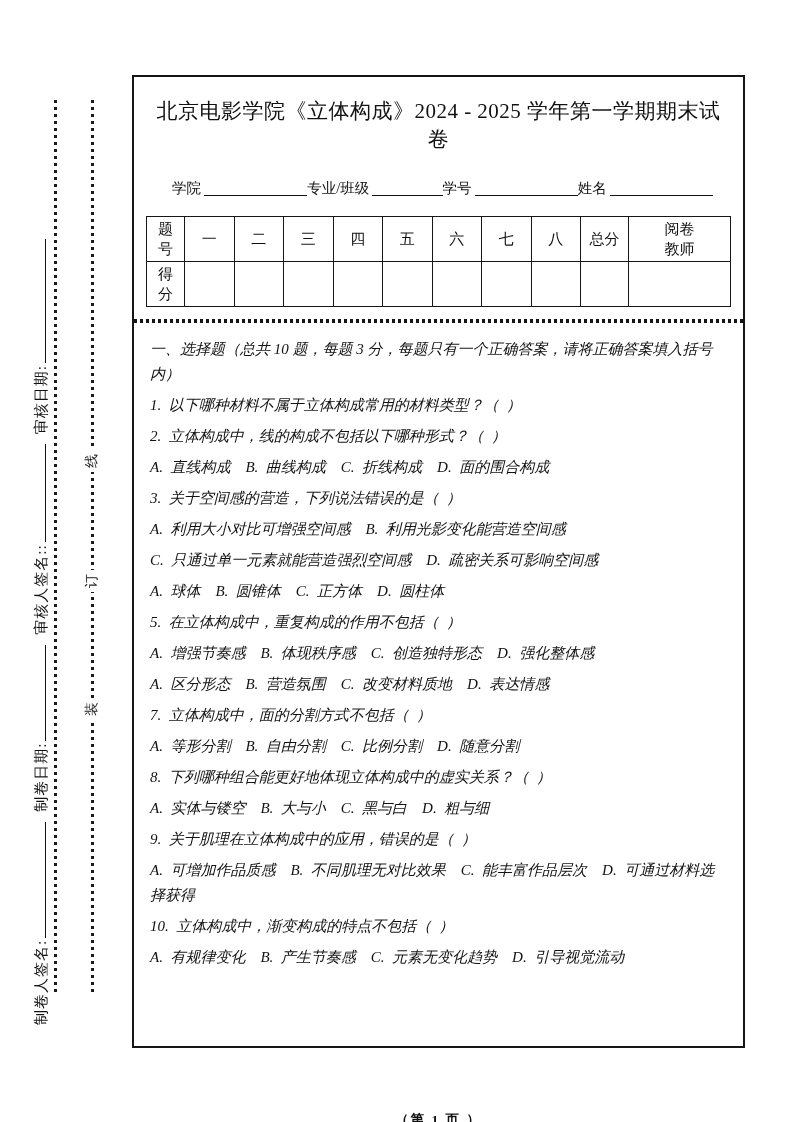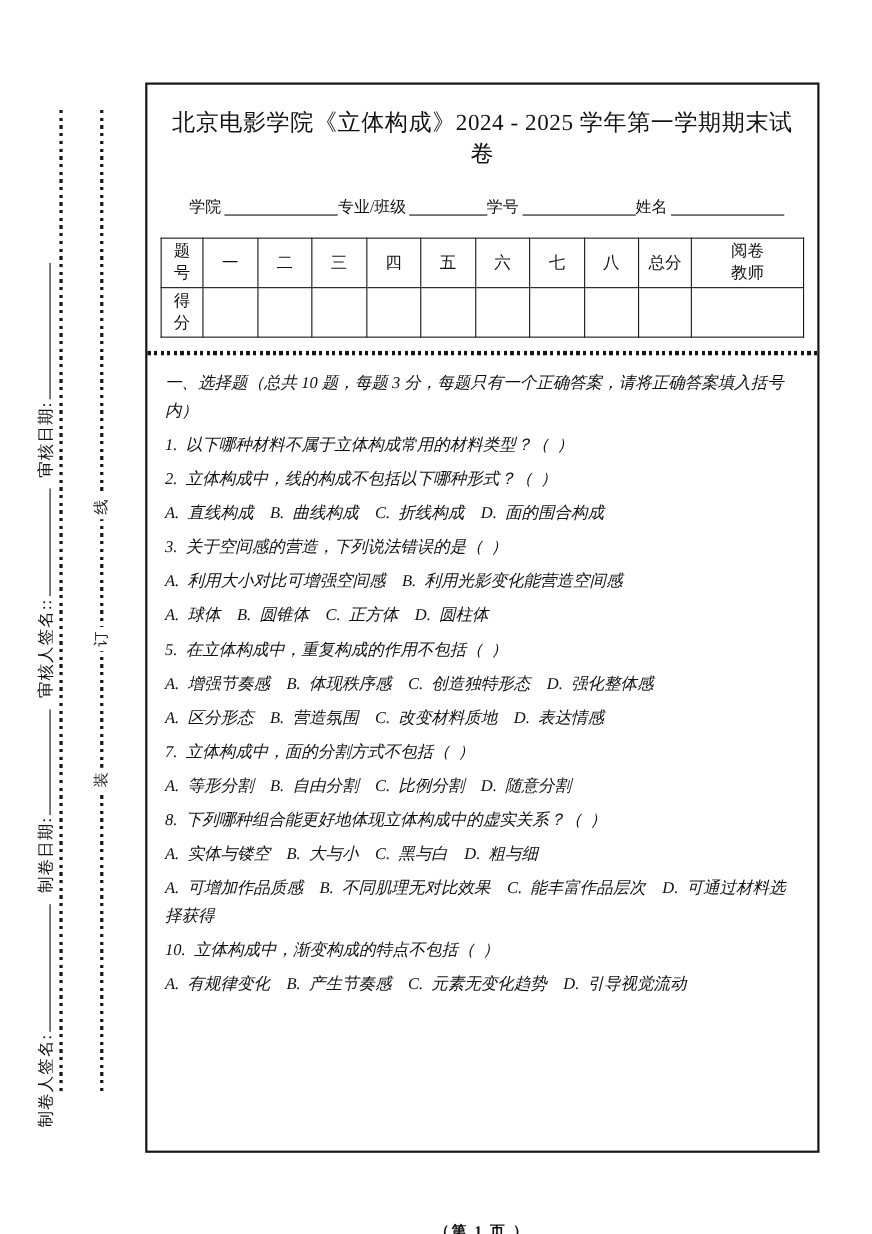--- a/index.html
+++ b/index.html
@@ -230,34 +230,36 @@
   <div class="qa-area">
     <p>一、选择题（总共 10 题，每题 3 分，每题只有一个正确答案，请将正确答案填入括号内）</p>
 
     <p>1.  以下哪种材料不属于立体构成常用的材料类型？（  ）</p>
 
     <p>2.  立体构成中，线的构成不包括以下哪种形式？（  ）</p>
     <p>A.  直线构成    B.  曲线构成    C.  折线构成    D.  面的围合构成</p>
 
     <p>3.  关于空间感的营造，下列说法错误的是（  ）</p>
     <p>A.  利用大小对比可增强空间感    B.  利用光影变化能营造空间感</p>
+    <p>C.  只通过单一元素就能营造强烈空间感    D.  疏密关系可影响空间感</p>
 
     <p>A.  球体    B.  圆锥体    C.  正方体    D.  圆柱体</p>
 
     <p>5.  在立体构成中，重复构成的作用不包括（  ）</p>
     <p>A.  增强节奏感    B.  体现秩序感    C.  创造独特形态    D.  强化整体感</p>
 
     <p>A.  区分形态    B.  营造氛围    C.  改变材料质地    D.  表达情感</p>
 
     <p>7.  立体构成中，面的分割方式不包括（  ）</p>
     <p>A.  等形分割    B.  自由分割    C.  比例分割    D.  随意分割</p>
 
     <p>8.  下列哪种组合能更好地体现立体构成中的虚实关系？（  ）</p>
     <p>A.  实体与镂空    B.  大与小    C.  黑与白    D.  粗与细</p>
 
+    <p>9.  关于肌理在立体构成中的应用，错误的是（  ）</p>
     <p>A.  可增加作品质感    B.  不同肌理无对比效果    C.  能丰富作品层次    D.  可通过材料选择获得</p>
 
     <p>10.  立体构成中，渐变构成的特点不包括（  ）</p>
     <p>A.  有规律变化    B.  产生节奏感    C.  元素无变化趋势    D.  引导视觉流动</p>
   </div>
 </div>
 
 <div class="page-footer">（第 1 页 ）</div>
 
 </body></html>

